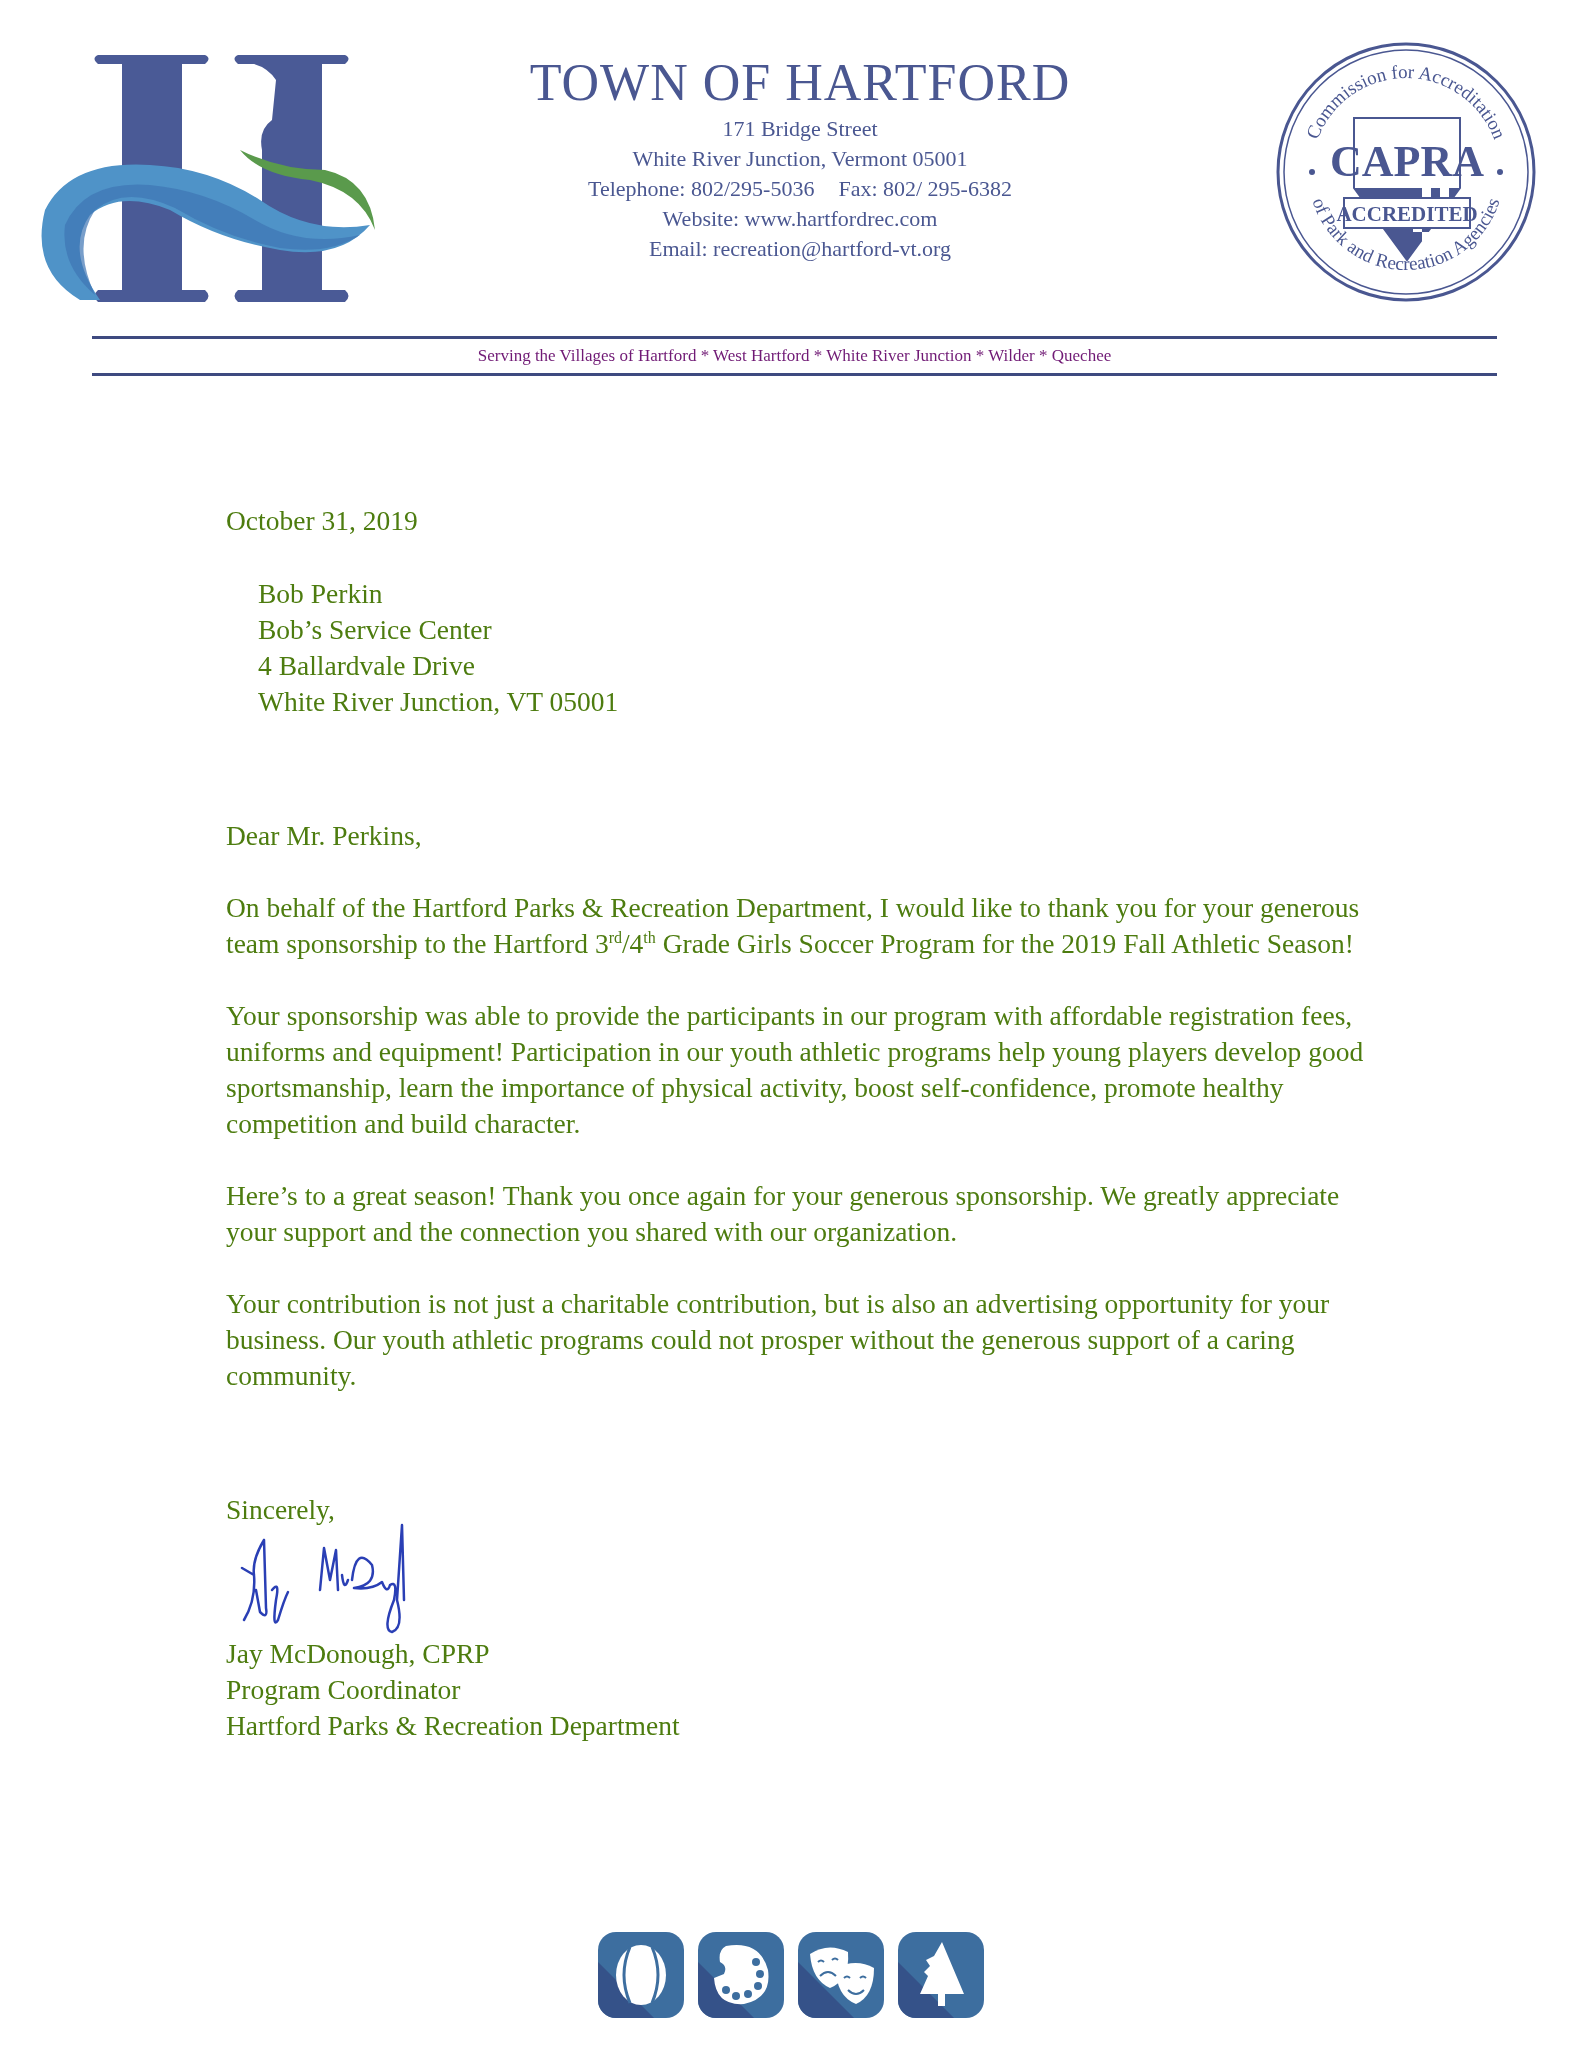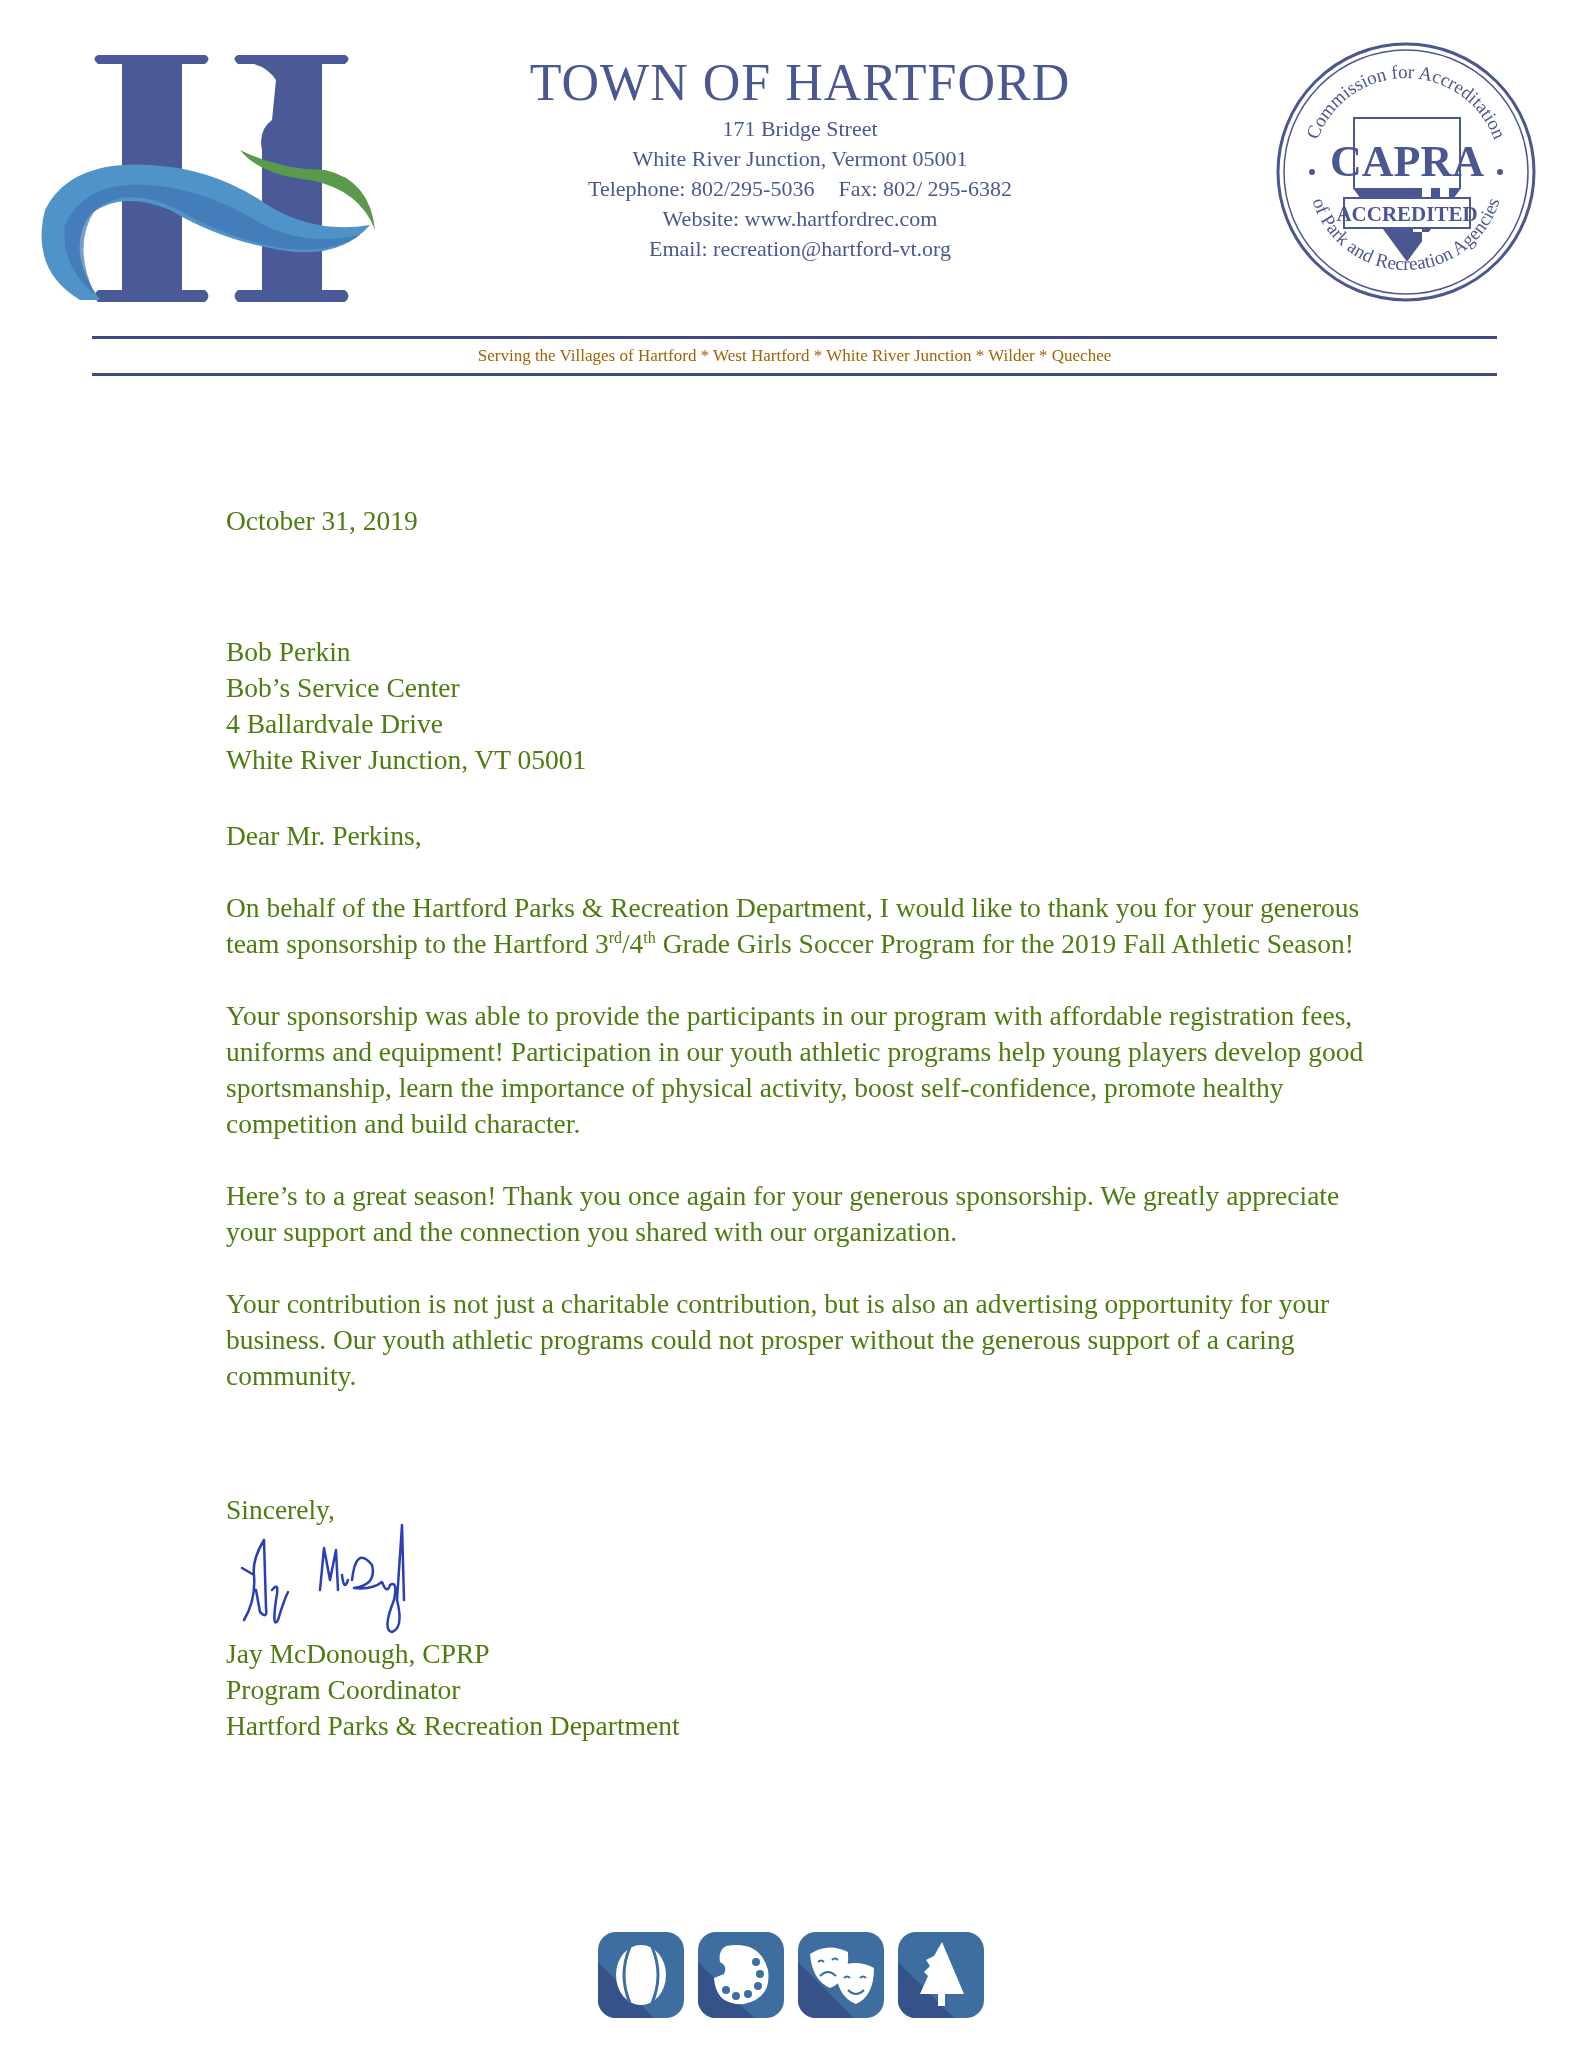--- a/index.html
+++ b/index.html
@@ -9,26 +9,26 @@
 
   .letterhead { position: absolute; left: 420px; top: 52px; width: 760px; text-align: center; color: #4a5791; }
   .lh-title { font-size: 52px; letter-spacing: 1px; line-height: 62px; }
   .lh-dept { font-size: 31px; letter-spacing: 0.5px; line-height: 36px; margin-top: 2px; }
   .lh-line { font-size: 22px; line-height: 30px; }
   .lh-line span.gap { display: inline-block; width: 24px; }
 
   .seal { position: absolute; left: 1272px; top: 38px; width: 268px; height: 268px; }
 
   .rule { position: absolute; left: 92px; width: 1405px; height: 3px; background: #3e4a80; }
-  .tagline { position: absolute; top: 346px; left: 92px; width: 1405px; text-align: center; font-size: 17px; color: #a16207; }
+  .tagline { position: absolute; top: 346px; left: 92px; width: 1405px; text-align: center; font-size: 17px; color: #701a75; }
 
   .letter { position: absolute; left: 226px; font-size: 27.5px; line-height: 36px; color: #4d7c0f; }
   .letter p { margin: 0; }
   .date { top: 503px; }
-  .address { top: 634px; }
+  .address { top: 576px; margin-left: 32px; }
   .salutation { top: 818px; }
   .body { top: 890px; width: 1150px; }
   .body p { margin: 0 0 36px 0; }
   sup { font-size: 16px; line-height: 0; }
   .closing { top: 1492px; }
   .signature { position: absolute; left: 232px; top: 1520px; width: 210px; height: 125px; }
   .sig-block { top: 1636px; }
 
   .icons { position: absolute; left: 598px; top: 1932px; display: flex; gap: 14px; }
   .icon-tile { width: 86px; height: 86px; border-radius: 18px; background: #3d6e9f; position: relative; overflow: hidden; }

